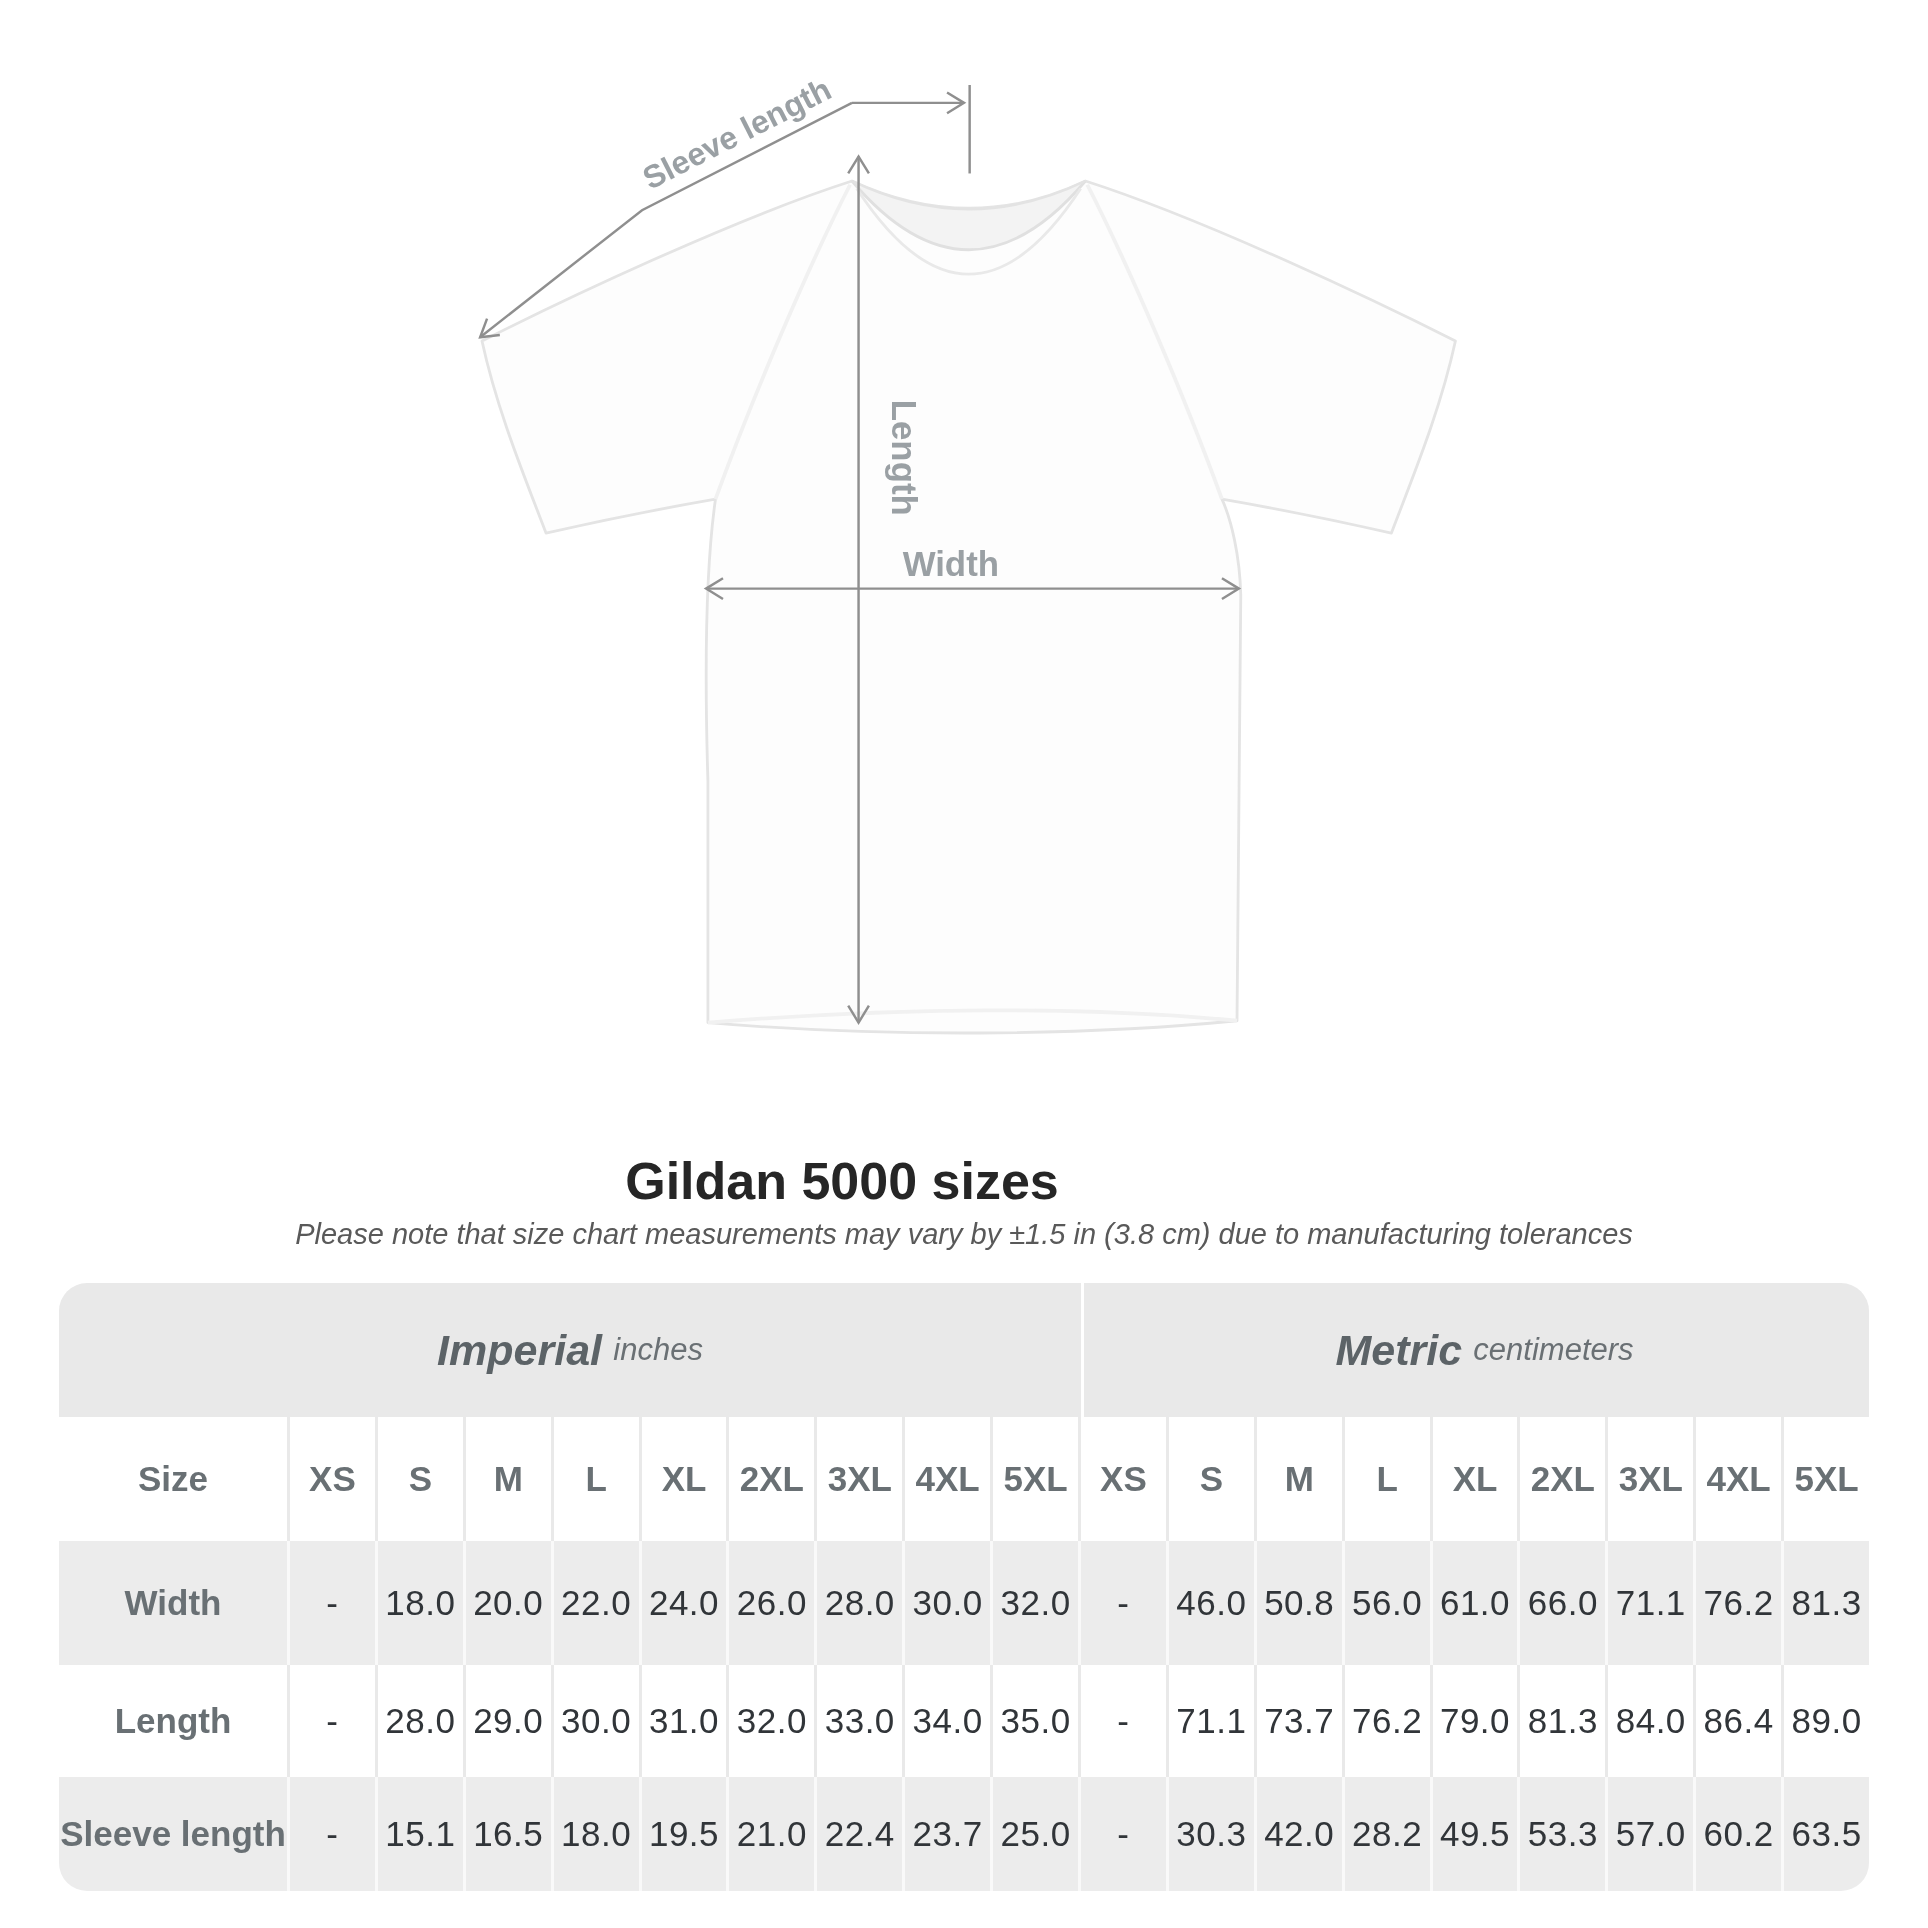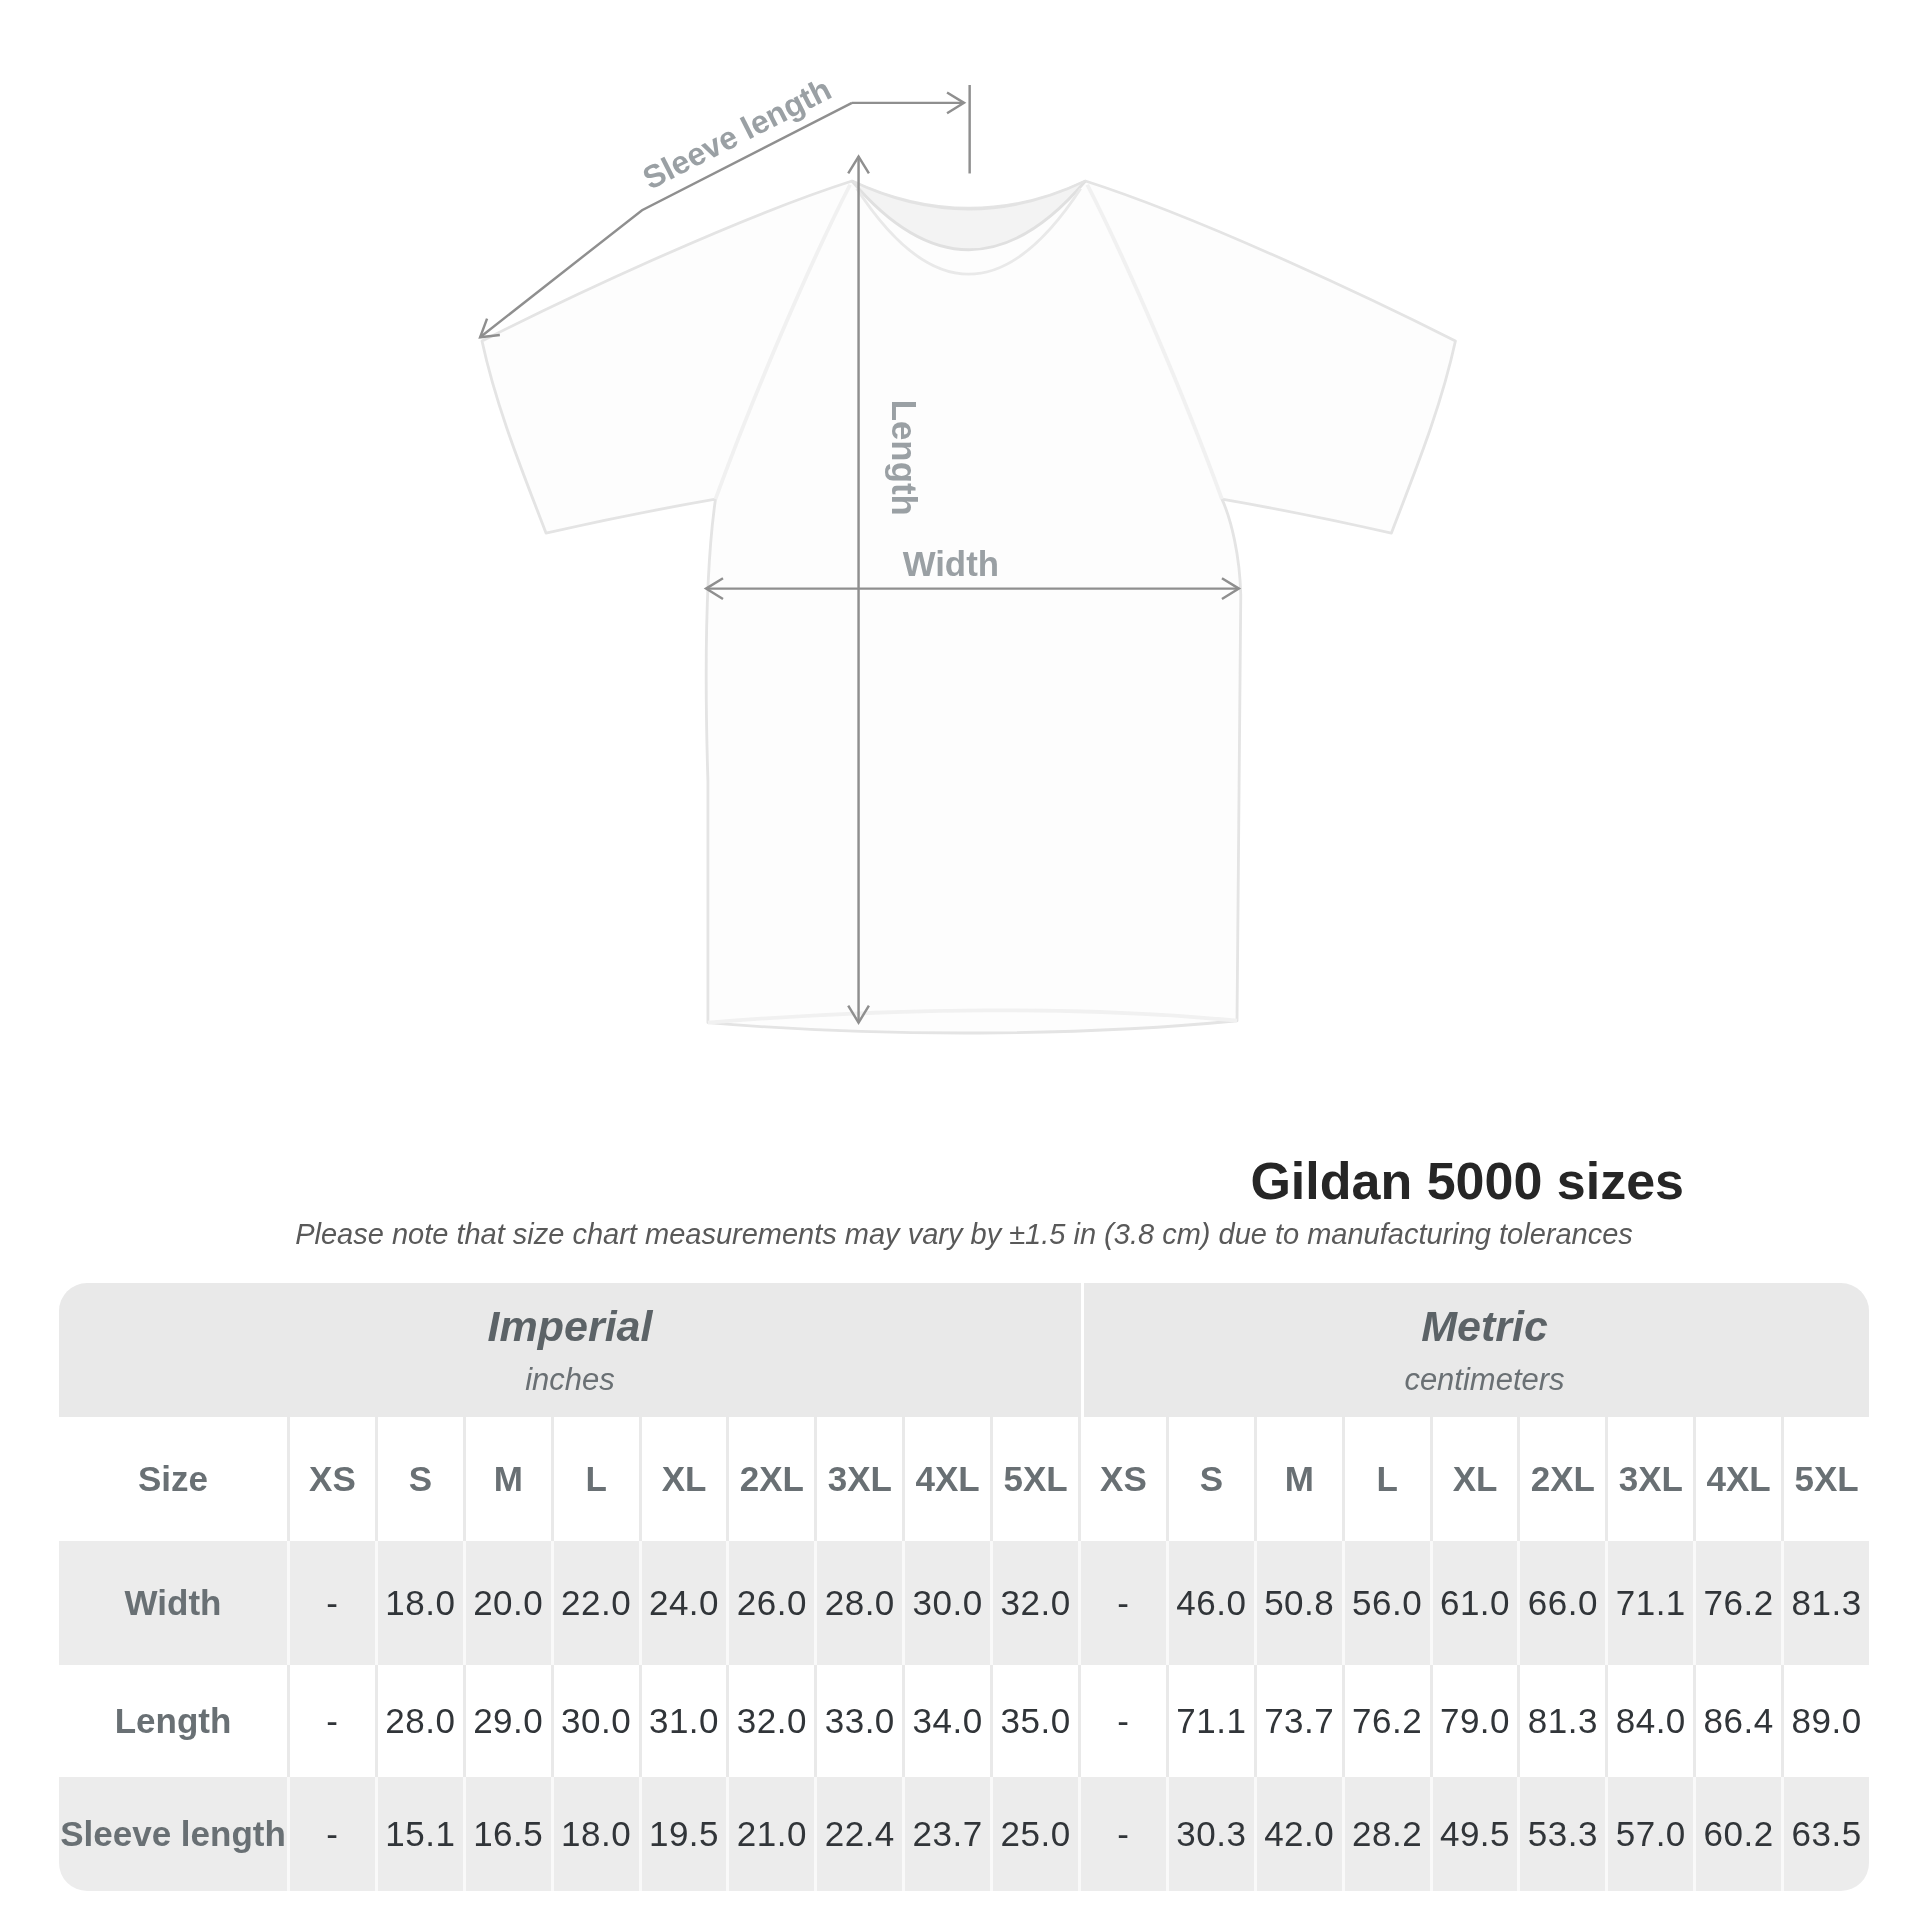--- a/index.html
+++ b/index.html
@@ -11,38 +11,38 @@
     overflow: hidden;
   }
   .diagram-svg { position: absolute; left: 0; top: 0; }
   .diag-label {
     font-family: "Liberation Sans", "DejaVu Sans", sans-serif;
     font-weight: 700;
     fill: #9aa0a4;
   }
   .page-title {
     position: absolute; top: 1151px; left: 0; width: 1684px;
-    text-align: right;
+    text-align: center;
     font-size: 52px; font-weight: 700; color: #262626;
   }
   .page-subtitle {
     position: absolute; top: 1218px; left: 0; width: 1928px;
     text-align: center;
     font-style: italic; font-size: 29px; color: #595959;
   }
   .size-table {
     position: absolute; left: 59px; top: 1283px; width: 1810px;
     border-radius: 28px; overflow: hidden;
   }
   .band {
     display: grid; grid-template-columns: 1022px 788px;
     height: 134px; background: #e9e9e9;
   }
   .band > div {
-    display: flex; flex-direction: column;
+    display: flex; flex-direction: row;
     align-items: center; justify-content: center; gap: 11.3px;
   }
   .band > div + div { border-left: 3.8px solid #ffffff; padding-left: 16px; }
   .ug-label { font-size: 43px; font-weight: 700; font-style: italic; color: #5c6367; }
   .ug-sub   { font-size: 31px; font-style: italic; color: #6a7074; }
   .trow {
     display: grid; grid-template-columns: 228px repeat(18, 1fr);
     height: 124px; background: #ffffff;
   }
   .trow.alt { background: #ececec; }

